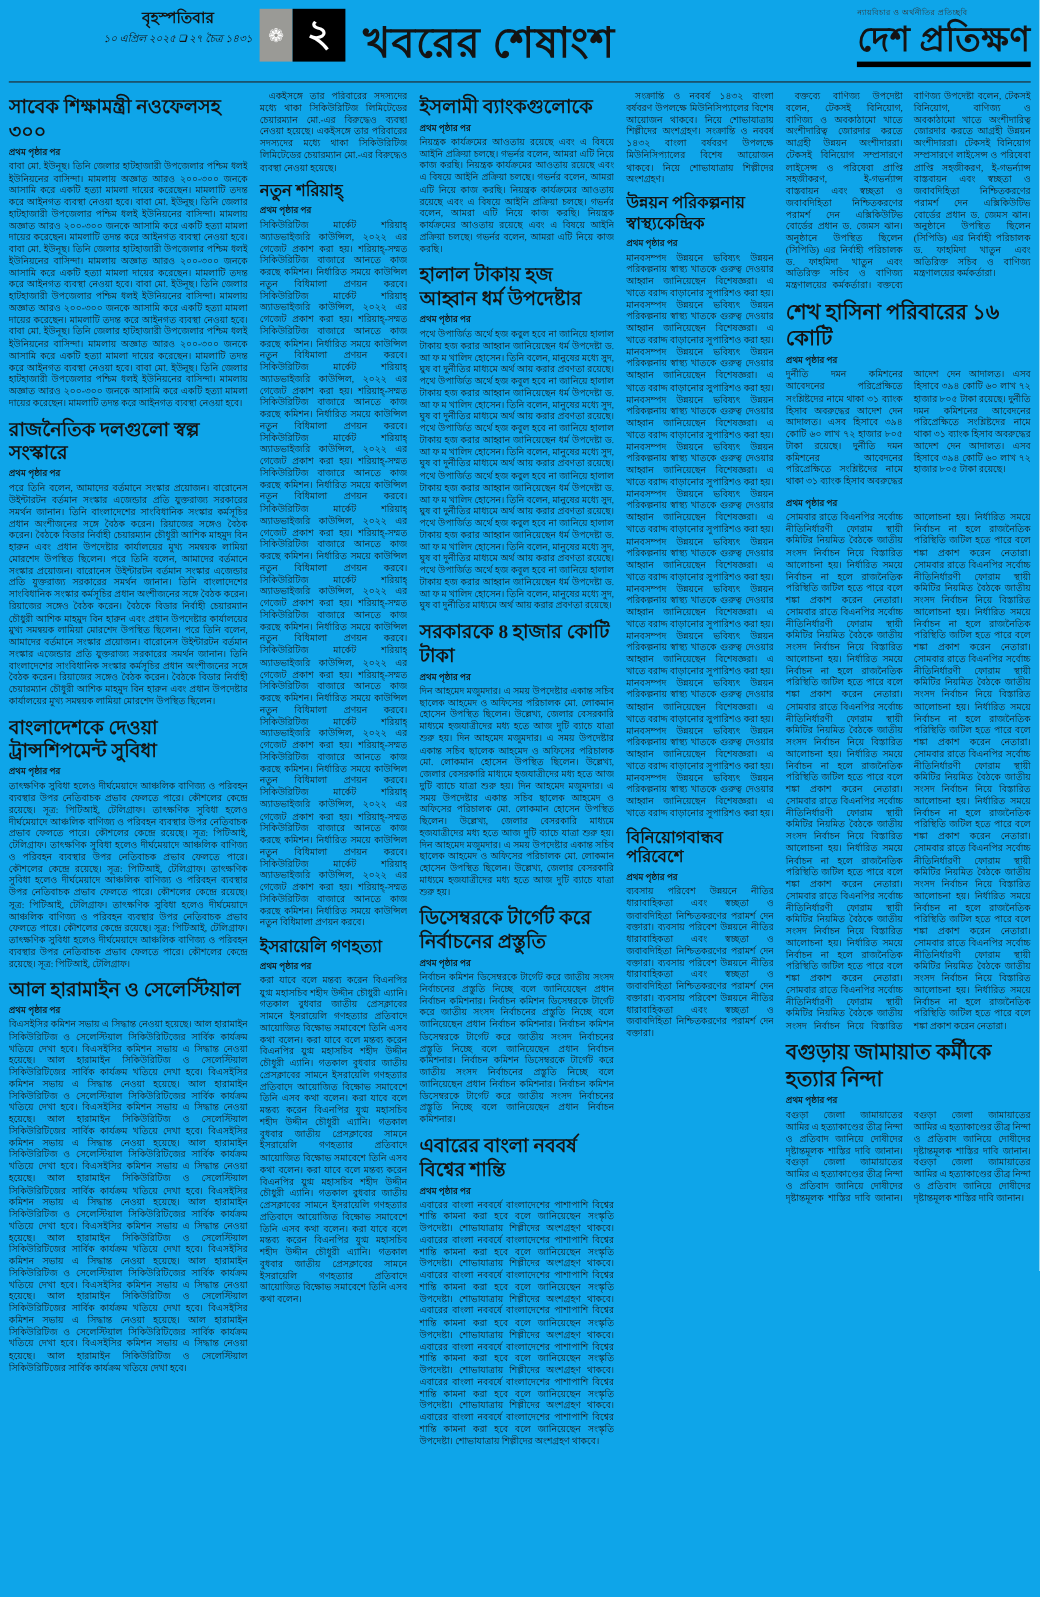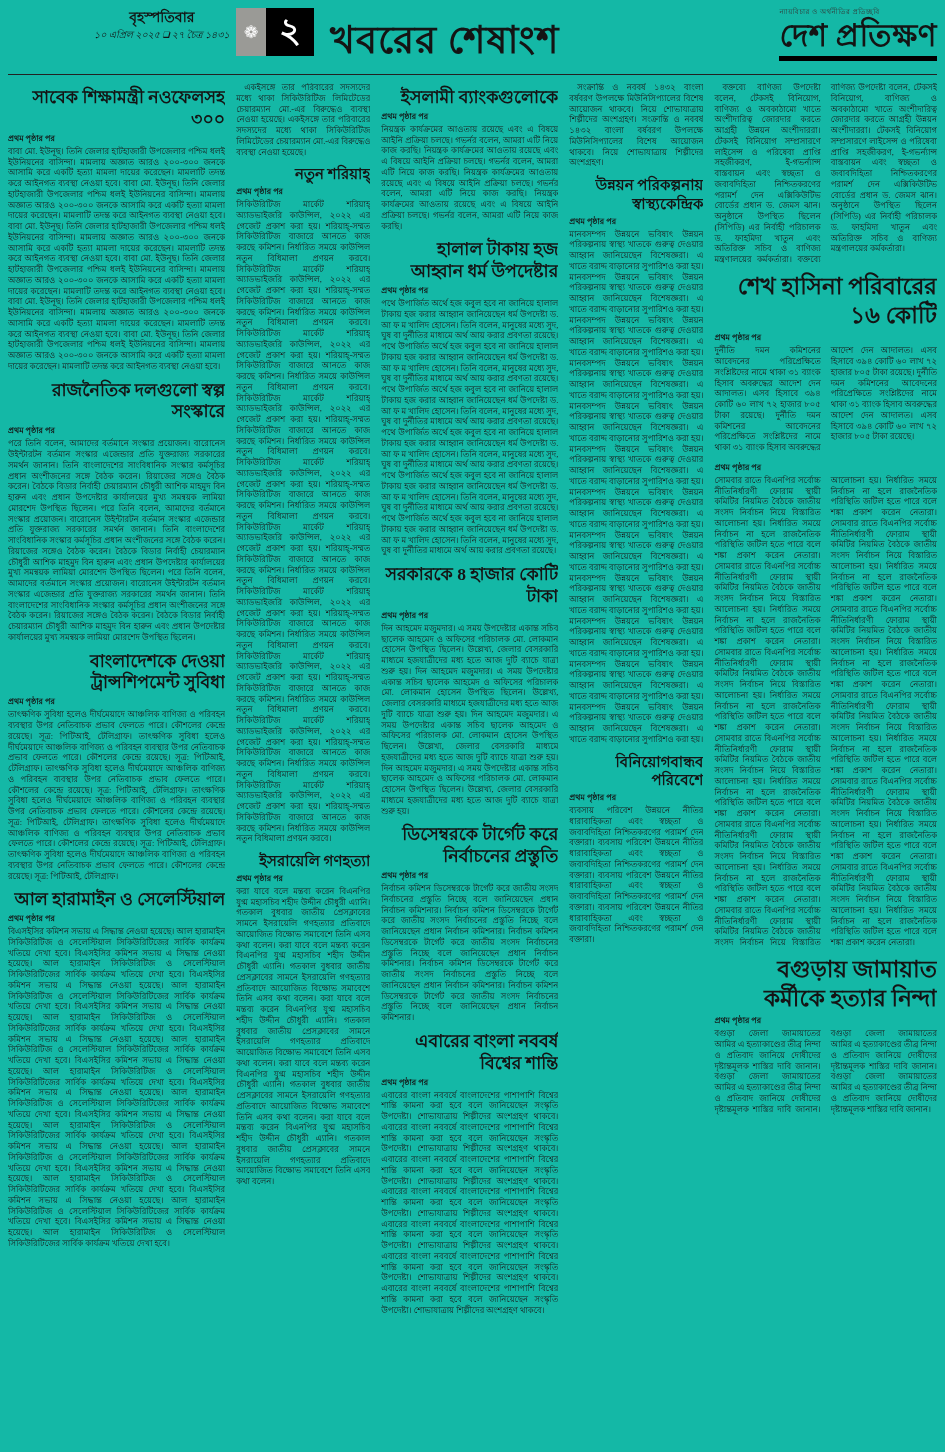--- a/index.html
+++ b/index.html
@@ -1,16 +1,16 @@
 <!DOCTYPE html>
 <html lang="bn"><head>
 <meta charset="utf-8">
 <style>
   html,body{margin:0;padding:0;background:#fcfbf7;}
-  .page{width:945px;height:1452px;background:#14b8a6;color:#141414;overflow:hidden;
+  .page{width:945px;height:1452px;background:#0ea5e9;color:#141414;overflow:hidden;
         font-family:"Liberation Serif","DejaVu Serif",serif;position:relative;}
   
   .header{position:relative;height:74px;margin:0 8px;border-bottom:1.5px solid #222;}
   .dateblock{position:absolute;left:86px;top:10px;text-align:center;}
   .weekday{font-size:14px;font-weight:bold;line-height:1.1;}
   .date{font-size:9.5px;margin-top:3px;font-style:italic;}
   .pagelogo{position:absolute;left:228px;top:8px;display:flex;height:48px;}
   .ornamentbox{width:30px;height:48px;background:#9a9a96;color:#fff;display:flex;
                align-items:center;justify-content:center;font-size:18px;}
   .pagenumbox{width:48px;height:48px;background:#000;color:#fff;display:flex;
@@ -19,24 +19,24 @@
                  letter-spacing:1px;margin:0;line-height:1.3;}
   .masthead{position:absolute;right:0;top:6px;text-align:left;border-bottom:5px solid #000;
             padding-bottom:2px;}
   .tagline{display:block;font-size:7px;letter-spacing:.5px;color:#333;}
   .brand{display:block;font-size:31px;font-weight:700;line-height:1.15;letter-spacing:.5px;}
   
   .columns{display:grid;grid-template-columns:1.62fr 1fr 1.32fr 1fr 1.66fr;
            column-gap:11px;padding:8px 8px 0 8px;height:1362px;overflow:hidden;}
   .col{overflow:hidden;}
   .article{margin-bottom:7px;}
-  .headline{font-size:15px;font-weight:bold;text-align:right;margin:4px 0 1px 0;
+  .headline{font-size:15px;font-weight:bold;text-align:left;margin:4px 0 1px 0;
             line-height:1.25;font-family:Liberation Serif, serif;}
   .wide .headline{font-size:17.5px;}
-  .double .headline{font-size:23px;}
+  .double .headline{font-size:19px;}
   .continued{font-size:8px;font-weight:bold;text-align:left;margin:0 0 2px 0;}
   .body{font-size:8.4px;line-height:1.28;text-align:justify;margin:0;
         word-break:break-word;hyphens:auto;color:#191919;}
   .double .body{column-count:2;column-gap:10px;}
   .cont .body::first-letter{margin-left:8px;}
 </style>
 </head>
 <body>
 
 <div class="page">

